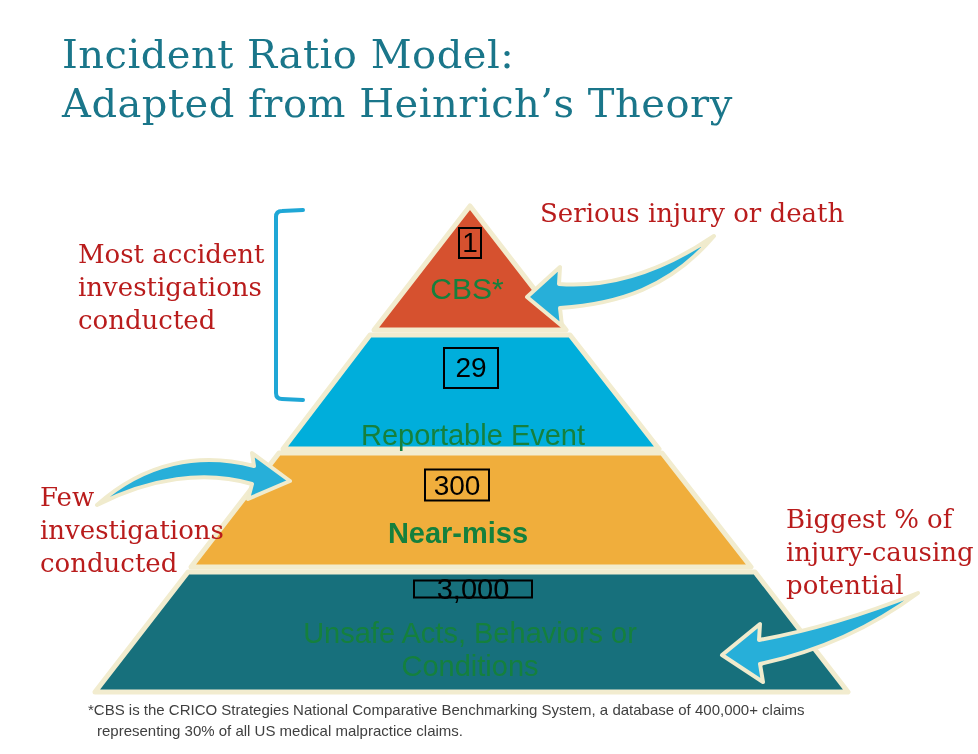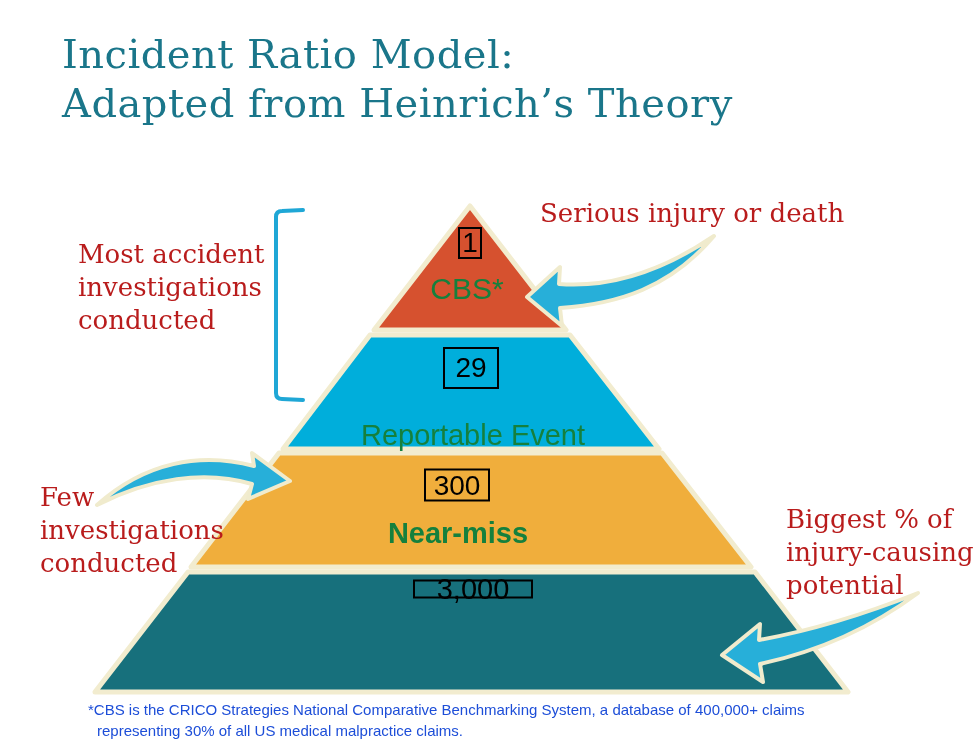--- a/index.html
+++ b/index.html
@@ -21,21 +21,21 @@
     position:absolute; transform:translate(-50%,-50%);
     border:2px solid #000; color:#000;
     display:flex; align-items:center; justify-content:center;
     font-size:28px; background:transparent; box-sizing:border-box;
   }
   .level-label {
     position:absolute; transform:translate(-50%,-50%);
     color:#15803d; text-align:center; white-space:pre-line; line-height:1.15;
   }
   .footnote {
-    position:absolute; left:88px; top:699px; color:#1d4ed8;
+    position:absolute; left:88px; top:699px; color:#404040;
     font-size:15px; line-height:1.4;
   }
   .footnote .l2 { padding-left:9px; }
 </style>
 </head>
 <body>
 
 <div class="slide">
 
   <svg class="layer" width="978" height="754" viewBox="0 0 978 754">
@@ -81,19 +81,21 @@
 potential</div>
 
   <div class="num-box" style="left:470px; top:243px; width:24px; height:32px;">1</div>
   <div class="num-box" style="left:471px; top:368px; width:56px; height:42px;">29</div>
   <div class="num-box" style="left:457px; top:485px; width:66px; height:33px;text-align:center;">300</div>
   <div class="num-box" style="left:473px; top:589px; width:120px; height:19px; font-size:29px;">3,000</div>
 
   <div class="level-label" style="left:467px; top:289px; font-size:30px;">CBS*</div>
   <div class="level-label" style="left:473px; top:418px; font-size:29px;margin-top:18px;">Reportable Event</div>
   <div class="level-label" style="left:458px; top:534px; font-size:29px;font-weight:bold;">Near-miss</div>
+  <div class="level-label" style="left:470px; top:650px; font-size:29px;">Unsafe Acts, Behaviors or
+Conditions</div>
 
   <div class="footnote">
     <div class="l1">*CBS is the CRICO Strategies National Comparative Benchmarking System, a database of 400,000+ claims</div>
     <div class="l2">representing 30% of all US medical malpractice claims.</div>
   </div>
 
 </div>
 
 </body></html>

